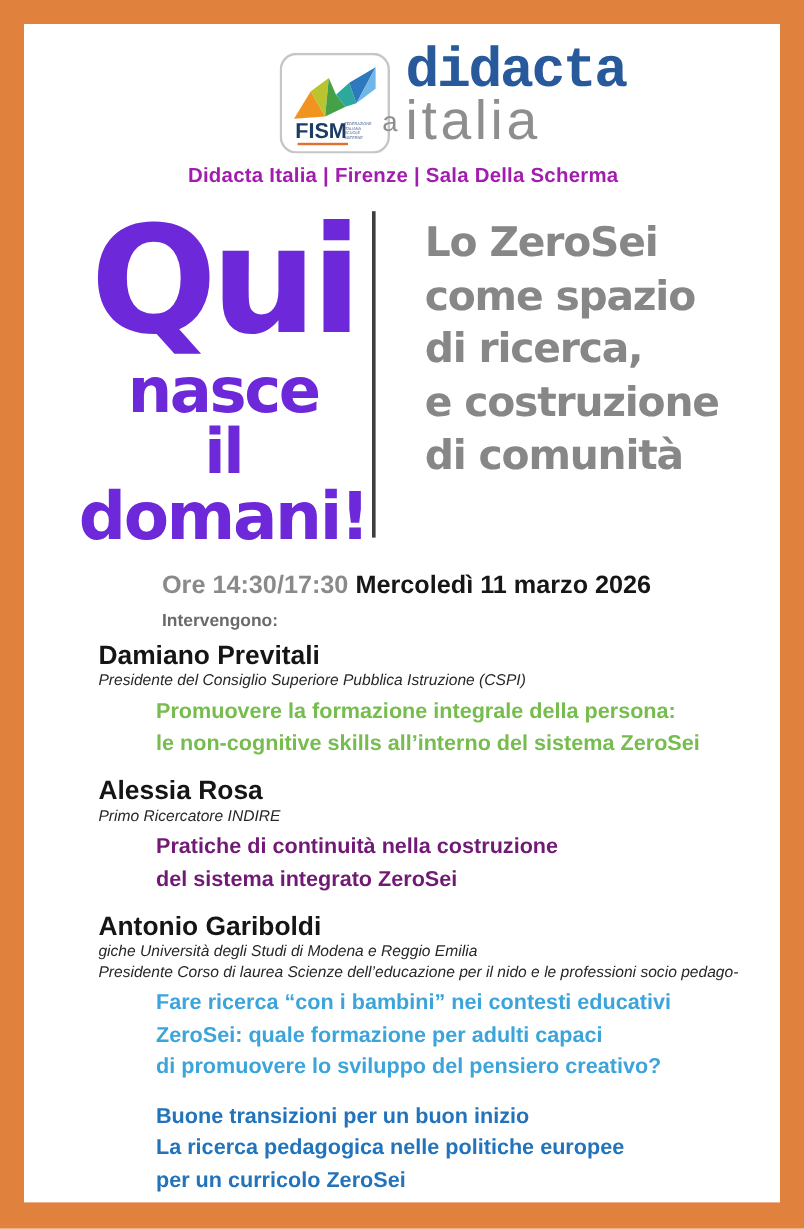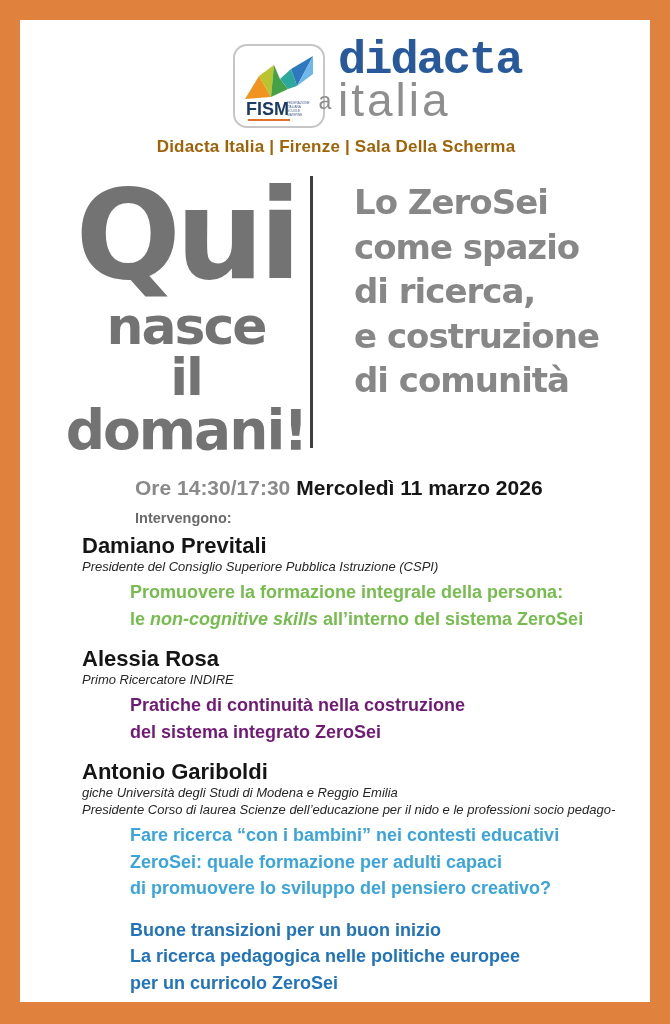--- a/index.html
+++ b/index.html
@@ -20,21 +20,21 @@
   }
   .didacta{position:absolute;left:318px;top:20px;line-height:1;}
   .didacta .l1{
     font-weight:bold;font-size:47px;letter-spacing:-2px;line-height:42px;
   }
   .didacta .l2{
     font-weight:400;font-size:46px;letter-spacing:3px;line-height:40px;margin-top:-2px;
   }
   .tagline{
     position:absolute;left:0;top:117px;width:632px;text-align:center;
-    font-size:17px;font-weight:bold;color:#a16207;letter-spacing:0.2px;
+    font-size:17px;font-weight:bold;color:#a21caf;letter-spacing:0.2px;
   }
   
   .title-left{
     position:absolute;left:40px;top:150px;width:252px;text-align:center;
     font-family:"DejaVu Sans", sans-serif;font-weight:bold;
   }
   .tl{letter-spacing:-2px;}
   .tl0{font-size:124px;line-height:130px;letter-spacing:-5px;}
   .tl1{font-size:52px;line-height:52px;}
   .tl2{font-size:52px;line-height:50px;}
@@ -56,21 +56,21 @@
   .intervengono{
     position:absolute;left:115px;top:490px;
     font-size:14.5px;font-weight:bold;color:#6A6A6A;
   }
   
   .speakers{position:absolute;left:62px;top:514px;width:545px;}
   .speaker{margin-bottom:15px;}
   .sp-name{font-size:22px;font-weight:bold;color:#151515;line-height:24px;}
   .sp-role{font-size:13px;color:#272727;line-height:16px;margin-top:1px;font-style:italic;}
   .sp-talk{margin-left:48px;margin-top:4px;font-size:18px;font-weight:bold;line-height:26.5px;}
-  .sp-talk .it{font-style:italic;margin-top:11px;}
+  .sp-talk .it{margin-top:11px;}
 </style>
 </head>
 <body>
 
 <div class="poster" style="background: rgb(224, 129, 62);">
   <div class="inner">
 
     <div class="fism-logo">
       <svg width="92" height="84" viewBox="0 0 92 84">
         <rect x="1" y="1" width="90" height="82" rx="13" fill="#ffffff" stroke="#C6C6C6" stroke-width="2"></rect>
@@ -93,21 +93,21 @@
 
     <div class="logo-a">a</div>
 
     <div class="didacta">
       <div class="l1" style="color: rgb(39, 89, 155); font-family: Liberation Mono, monospace;">didacta</div>
       <div class="l2" style="color: rgb(142, 142, 142);">italia</div>
     </div>
 
     <div class="tagline">Didacta Italia | Firenze | Sala Della Scherma</div>
 
-    <div class="title-left" id="title-left" style="color: #737373;">
+    <div class="title-left" id="title-left" style="color: #6d28d9;">
         <div class="tl tl0">Qui</div>
         <div class="tl tl1">nasce</div>
         <div class="tl tl2">il</div>
         <div class="tl tl3">domani!</div>
       </div>
     <div class="title-divider" style="background: rgb(62, 62, 62);"></div>
     <div class="title-right" id="title-right" style="color: rgb(135, 135, 135); margin-left: 28px;">
         <div>Lo ZeroSei</div>
         <div>come spazio</div>
         <div>di ricerca,</div>

